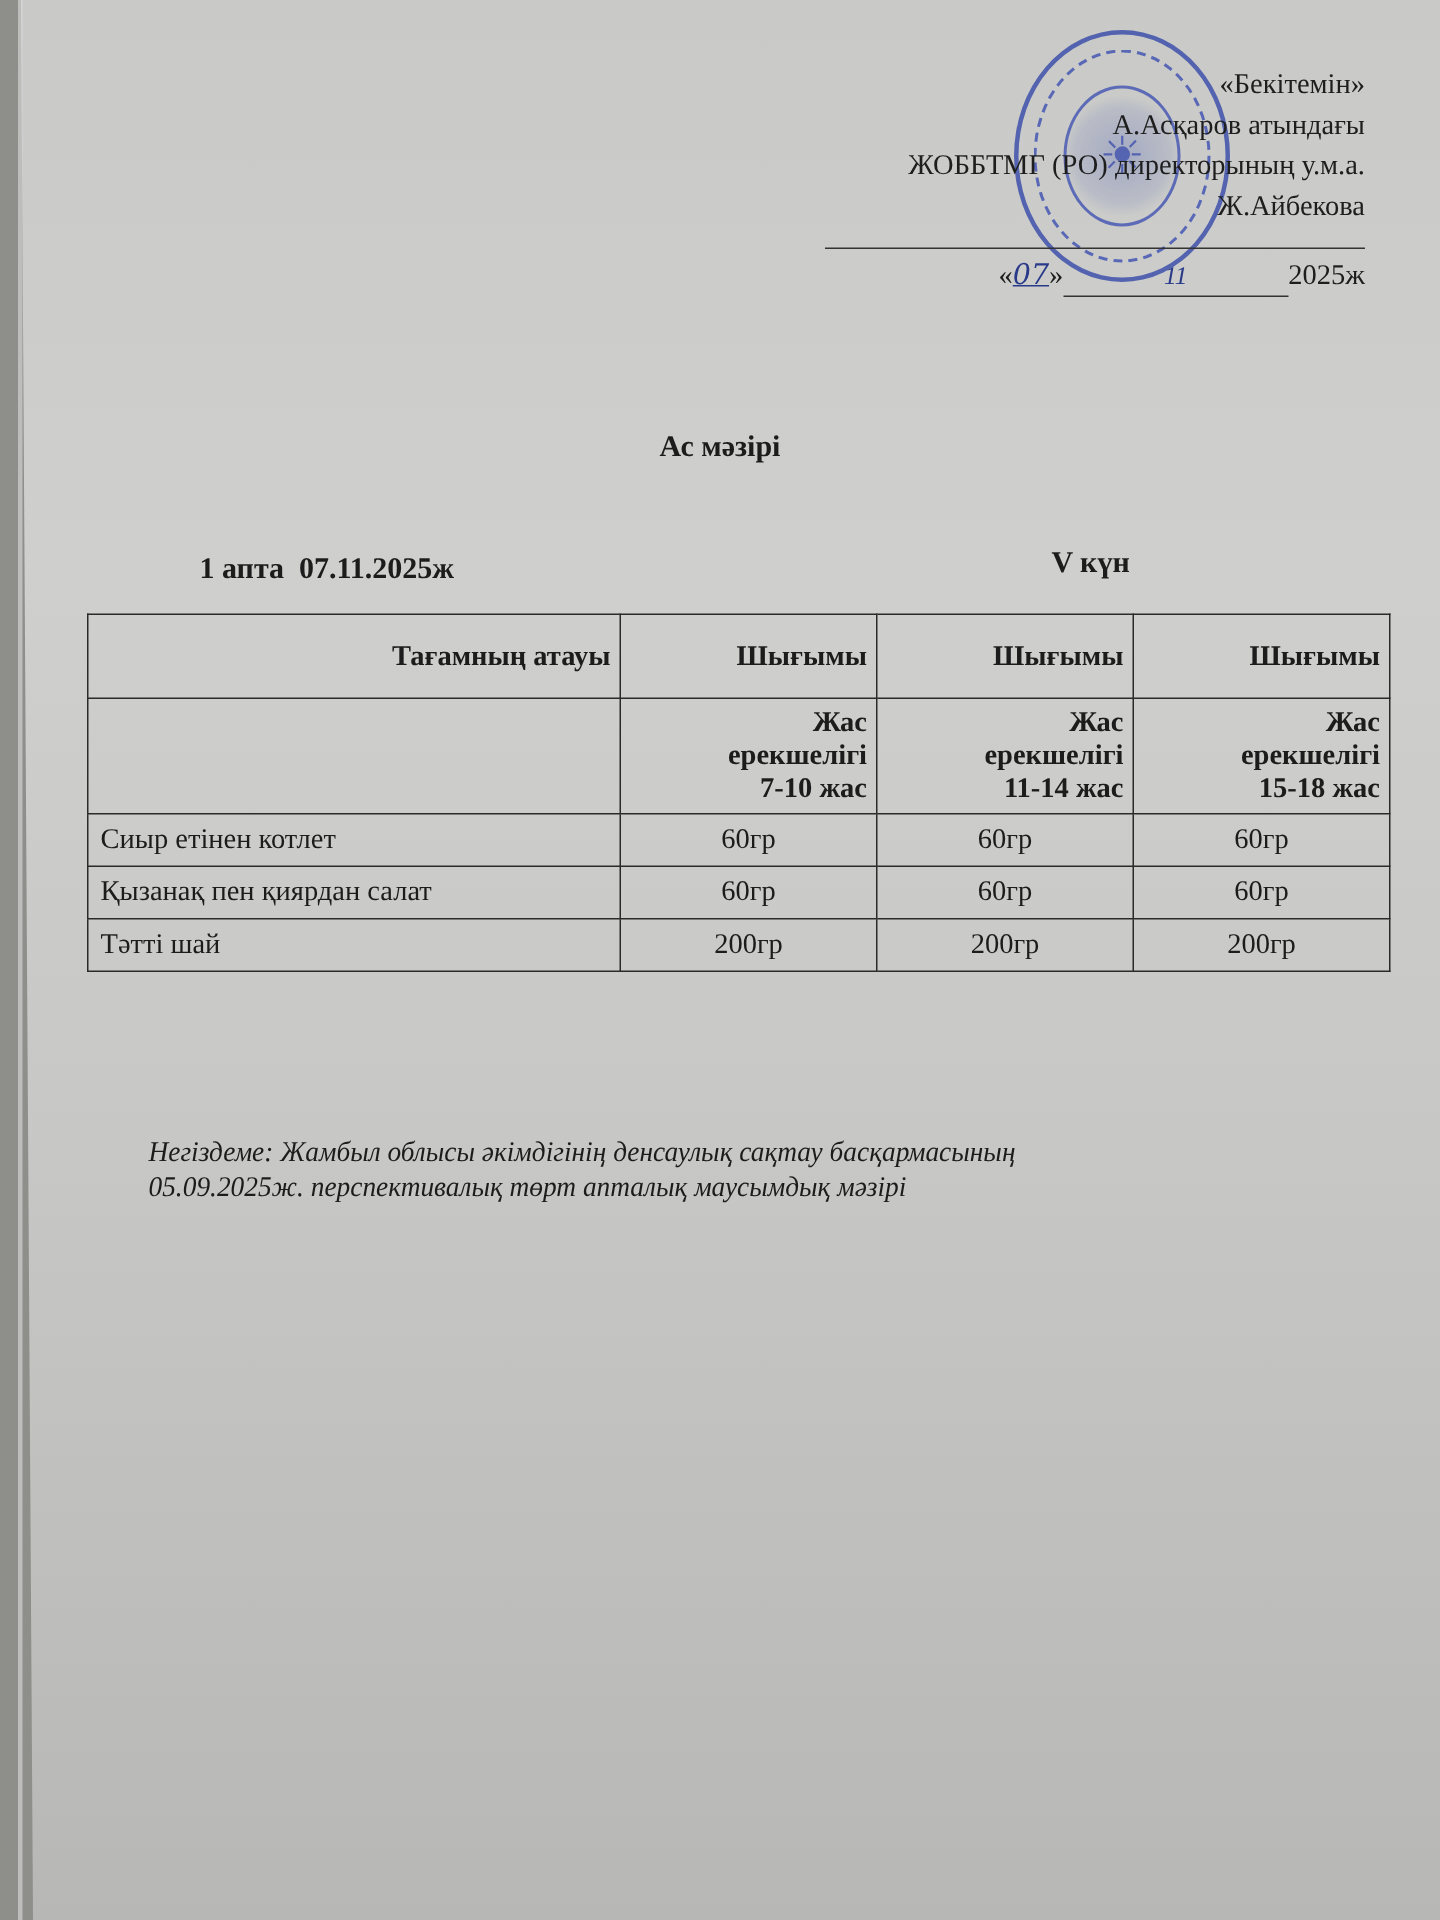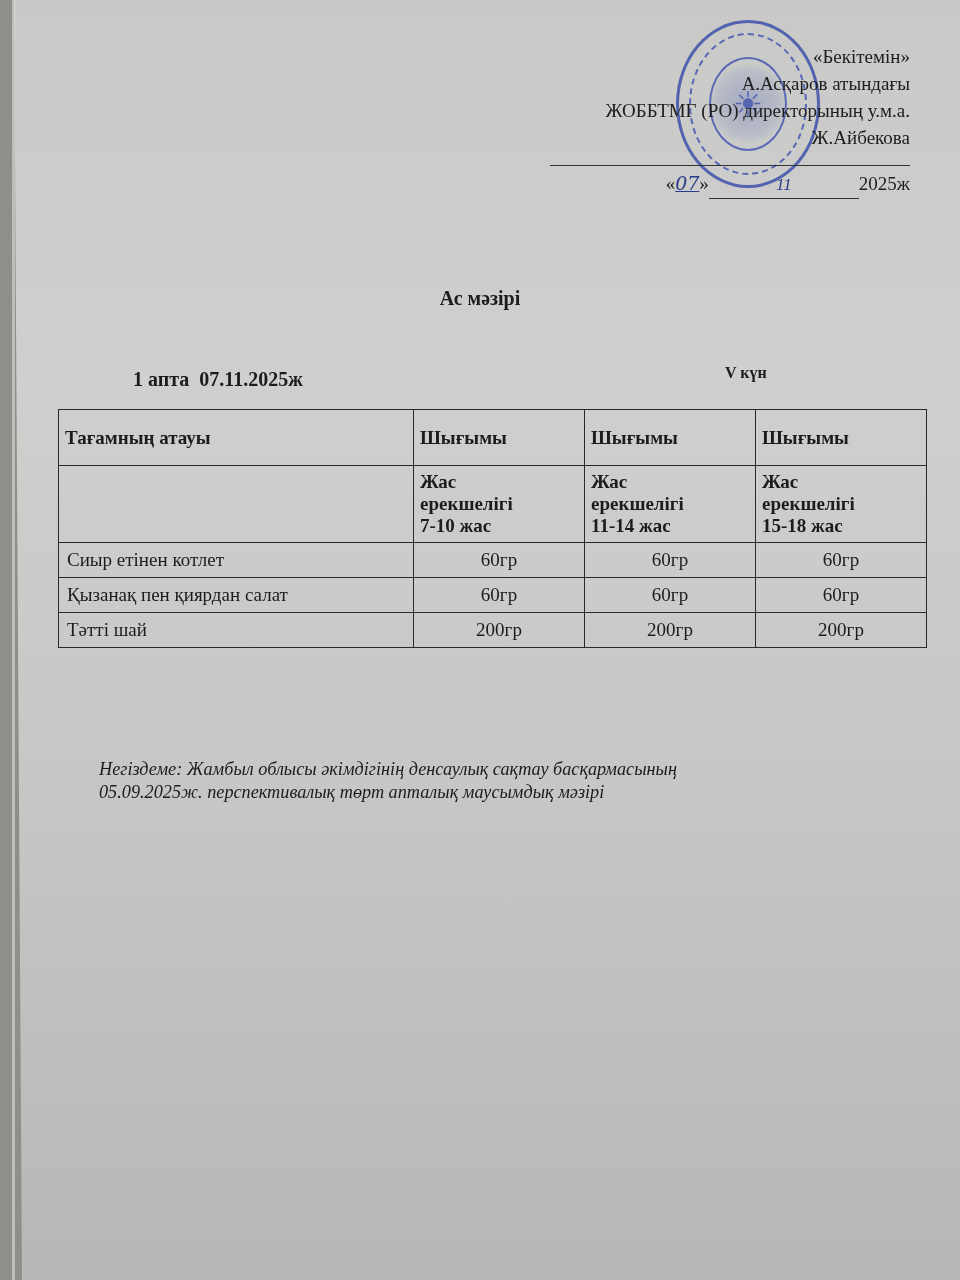--- a/index.html
+++ b/index.html
@@ -52,30 +52,30 @@
     color: #3f51ab; font-size: 34px; font-family: "DejaVu Sans", sans-serif;
   }
   .doc-title {
     position: absolute; left: 0; width: 960px; top: 287px; text-align: center;
     font-weight: bold; font-size: 20px;
   }
   .week-line {
     position: absolute; left: 133px; top: 368px; font-weight: bold; font-size: 20px; white-space: pre;
   }
   .day-line {
-    position: absolute; left: 725px; top: 364px; font-weight: bold; font-size: 16px;
+    position: absolute; left: 701px; top: 364px; font-weight: bold; font-size: 20px;
   }
   table.menu {
     position: absolute; left: 58px; top: 409px; width: 869px;
     border-collapse: collapse; font-size: 19px;
   }
   table.menu td, table.menu th {
     border: 1.5px solid #2a2a2a; padding: 0 6px; vertical-align: middle;
   }
-  table.menu th { font-weight: bold; text-align: left; }
+  table.menu th { font-weight: bold; text-align: right; }
   table.menu .h1 th { height: 55px; }
   table.menu .h2 th { height: 76px; line-height: 22px; font-size: 19px; }
   table.menu td.name { text-align: left; padding-left: 8px; width: 340px; }
   table.menu td.val { text-align: center; width: 158px; }
   table.menu tr.row td { height: 34px; }
   .basis {
     position: absolute; left: 99px; top: 757px; font-style: italic; font-size: 19px; line-height: 23px;
     transform: scaleX(0.96); transform-origin: left top;
   }
 </style>

